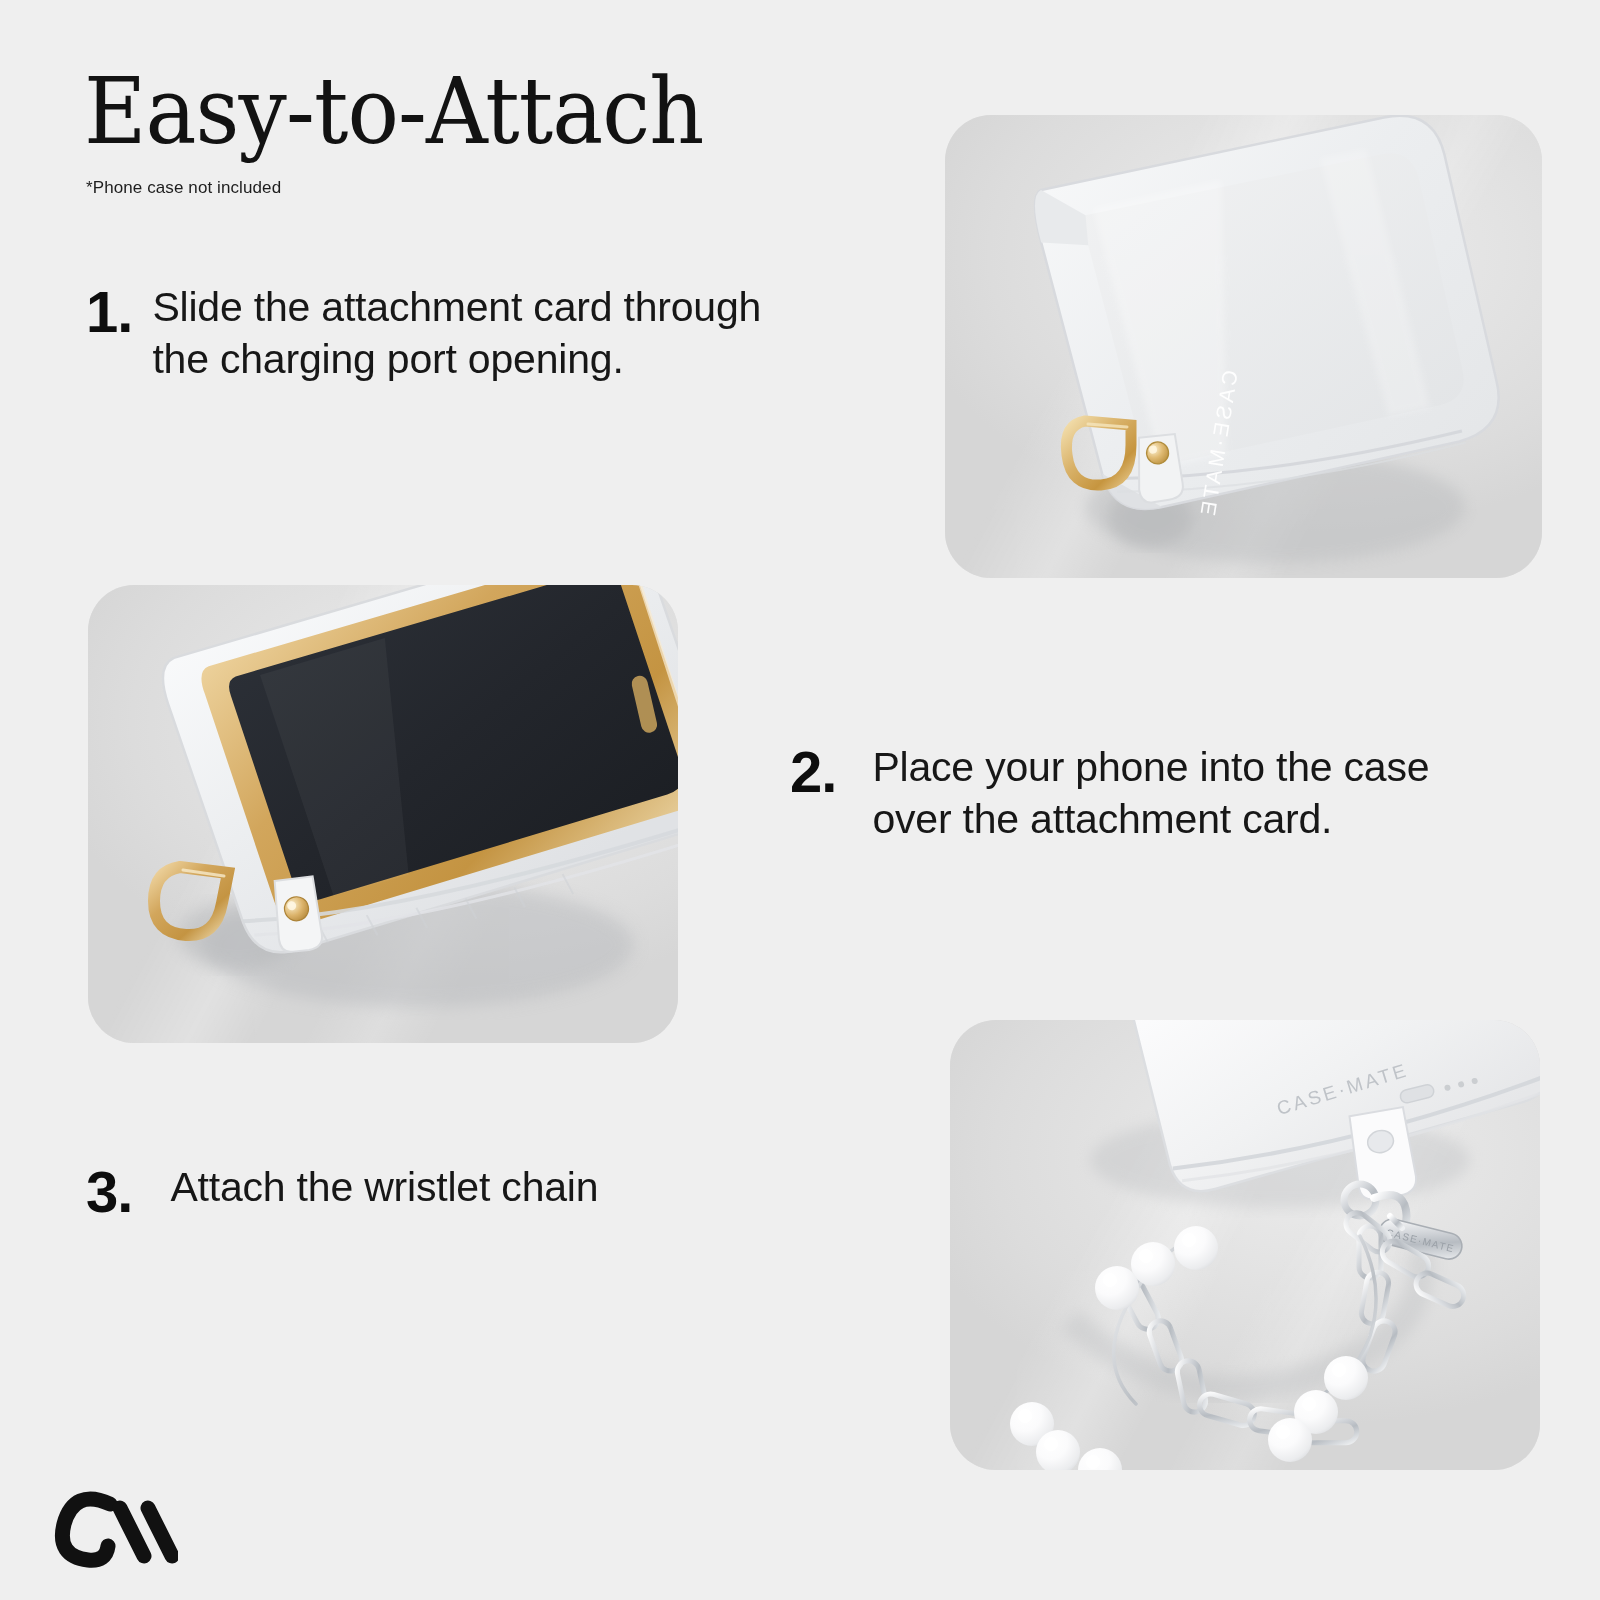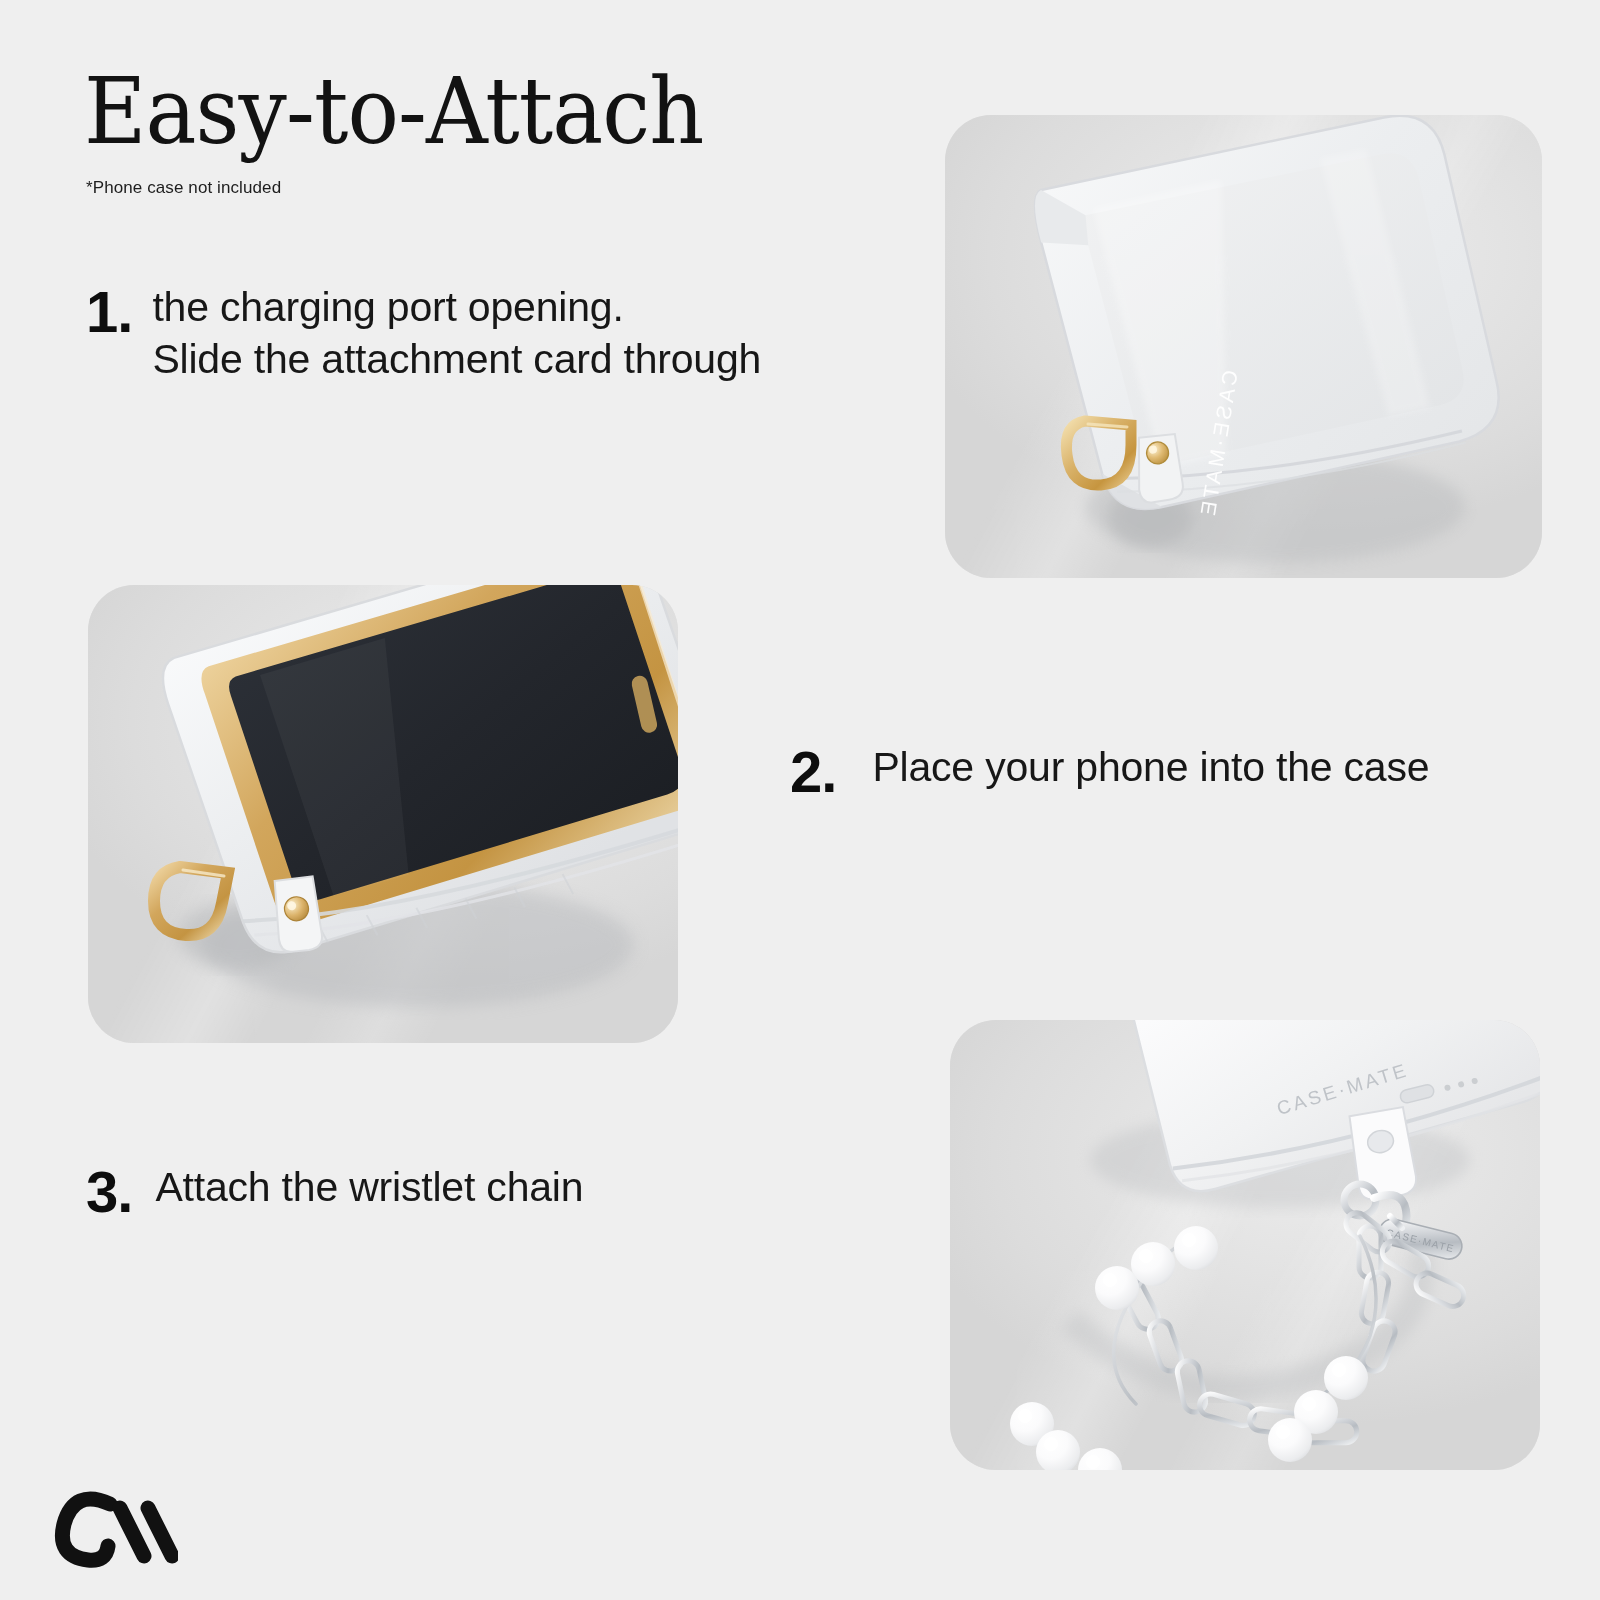--- a/index.html
+++ b/index.html
@@ -70,21 +70,21 @@
     letter-spacing: -0.2px;
     font-weight: 400;
   }
   .step-text .ln { display: block; white-space: nowrap; }
 
   #step1 { left: 86px;  top: 282px;  }
   #step1 .step-text { margin-left: 4px; }
   #step2 { left: 790px; top: 742px;  }
   #step2 .step-text { margin-left: 20px; }
   #step3 { left: 86px;  top: 1162px; }
-  #step3 .step-text { margin-left: 7px; }
+  #step3 .step-text { margin-left: 22px; }
 
   
   .panel {
     position: absolute;
     border-radius: 46px;
     overflow: hidden;
     background: #e2e2e2;
   }
   #panel1 { left: 945px; top: 115px;  width: 597px; height: 463px; }
   #panel2 { left: 88px;  top: 585px;  width: 590px; height: 458px; }
@@ -121,29 +121,30 @@
 <body>
 
 <div class="stage">
 
   <div class="headline">Easy-to-Attach</div>
   <div class="subnote">*Phone case not included</div>
 
   <div class="step" id="step1">
     <div class="step-num">1.</div>
     <div class="step-text">
+      <span class="ln">Slide the attachment card through</span>
       <span class="ln">the charging port opening.</span>
-      <span class="ln">Slide the attachment card through</span>
     </div>
   </div>
 
   <div class="step" id="step2">
     <div class="step-num">2.</div>
     <div class="step-text">
       <span class="ln">Place your phone into the case</span>
+      <span class="ln">over the attachment card.</span>
     </div>
   </div>
 
   <div class="step" id="step3">
     <div class="step-num">3.</div>
     <div class="step-text">
       <span class="ln">Attach the wristlet chain</span>
     </div>
   </div>
 

